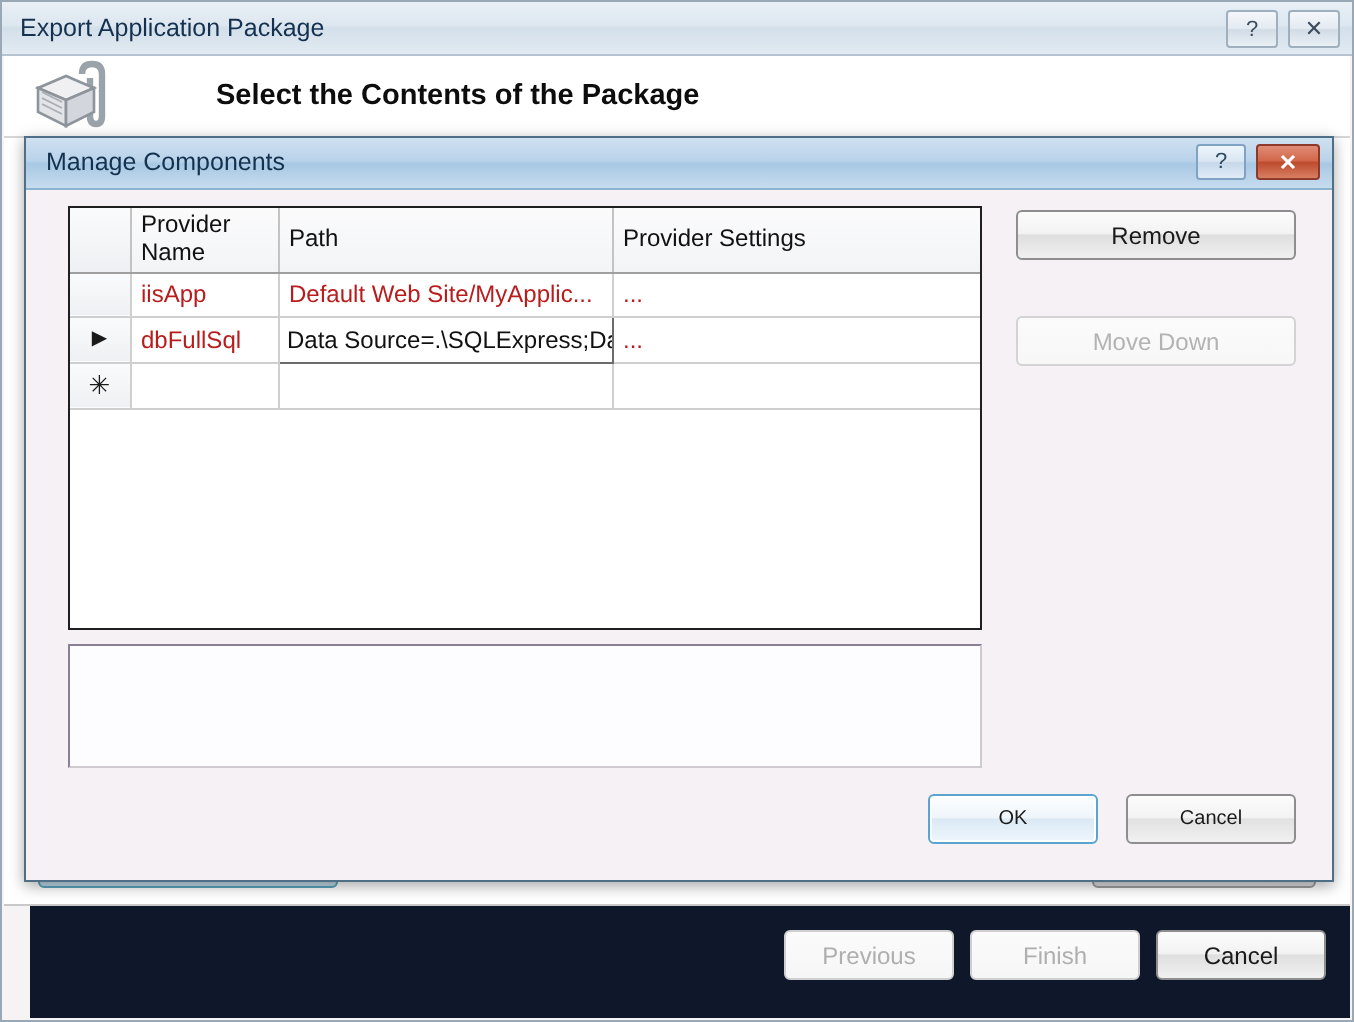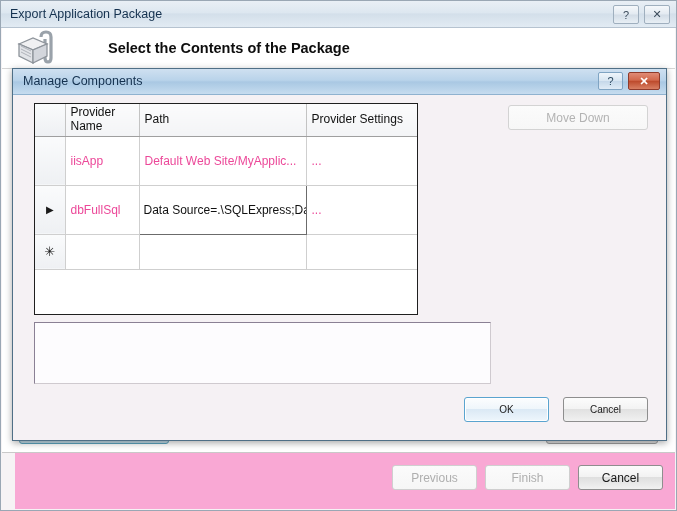--- a/index.html
+++ b/index.html
@@ -123,21 +123,21 @@
     border-color: #9d9d9d;
     background: linear-gradient(to bottom, #f6f6f6 0%, #ececec 50%, #dedede 100%);
     color: #2a2a2a;
   }
 
   .outer-footer {
     position: absolute;
     left: 14px; right: 1px;
     bottom: 1px;
     height: 56px;
-    background: #f9a8d4;
+    background: #0f172a;
   }
   .footer-btns {
     position: absolute;
     right: 12px; top: 12px;
     display: flex;
     gap: 8px;
   }
 
   .wbtn {
     width: 85px;
@@ -216,21 +216,21 @@
     position: absolute;
     left: 0; top: 26px;
     right: 0; bottom: 0;
     background: #f5f1f4;
   }
 
   
   .grid-wrap {
     position: absolute;
     left: 21px; top: 8px;
-    width: 384px;
+    width: 457px;
     height: 212px;
     border: 1px solid #1f1f1f;
     background: #ffffff;
     box-sizing: border-box;
     overflow: hidden;
   }
   table.grid {
     border-collapse: collapse;
     table-layout: fixed;
     width: 100%;
@@ -254,22 +254,22 @@
     box-sizing: border-box;
     line-height: 1.15;
   }
   table.grid thead th.sel-head {
     background: linear-gradient(to bottom, #fafbfc 0%, #eef0f3 100%);
   }
   table.grid tbody td {
     height: 22px;
     border-right: 1px solid #cfcfcf;
     border-bottom: 1px solid #cfcfcf;
-    padding: 17px 5px;
-    color: #ec4899;
+    padding: 3px 5px;
+    color: #b91c1c;
     white-space: nowrap;
     overflow: hidden;
     box-sizing: border-box;
     background: #ffffff;
   }
   table.grid tbody td.rowhdr {
     background: linear-gradient(to bottom, #fafbfc 0%, #eef0f3 100%);
     text-align: center;
     padding: 0;
     color: #1a1a1a;
@@ -453,20 +453,21 @@
               </td>
               <td></td>
               <td></td>
               <td></td>
             </tr>
           </tbody>
         </table>
       </div>
 
       <div class="side-btns">
+        <div class="sbtn">Remove</div>
         <div class="sbtn disabled">Move Down</div>
       </div>
 
       <div class="desc-panel"></div>
 
       <div class="modal-footer">
         <div class="mfbtn default">OK</div>
         <div class="mfbtn">Cancel</div>
       </div>
 

